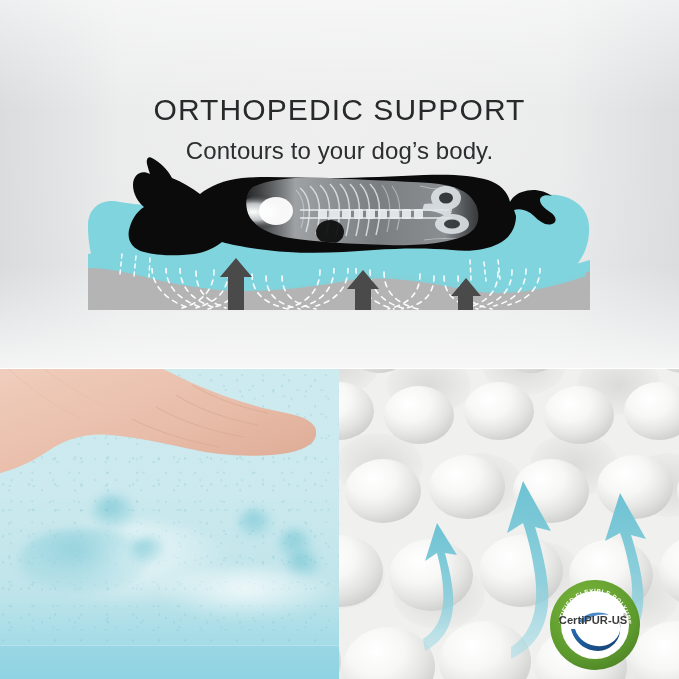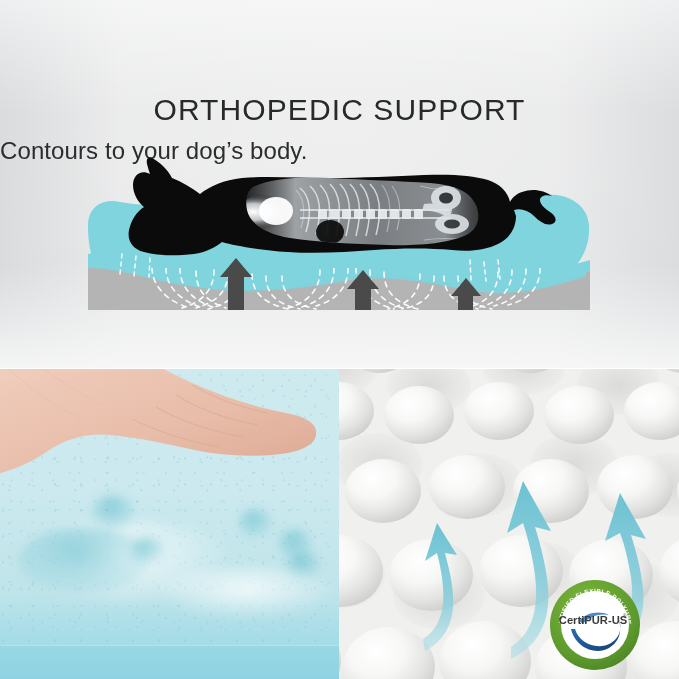--- a/index.html
+++ b/index.html
@@ -41,21 +41,21 @@
     position: absolute; left: 0; right: 0;
     text-align: center;
     color: #28292b;
     font-size: 30px;
     letter-spacing: 1.1px;
     font-weight: 400;
     white-space: nowrap;
   }
   .head-sub {
     position: absolute; left: 0; right: 0;
-    text-align: left;
+    text-align: center;
     color: #2c2d2f;
     font-size: 24px;
     font-weight: 400;
     letter-spacing: .1px;
     white-space: nowrap;
   }
   #title-top { top: 73px; }
   #sub-top   { top: 113px; }
 
   

